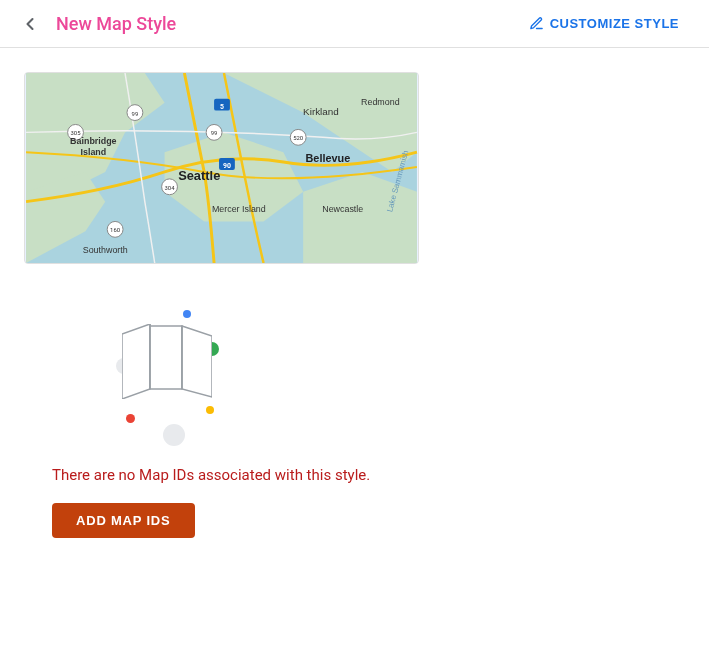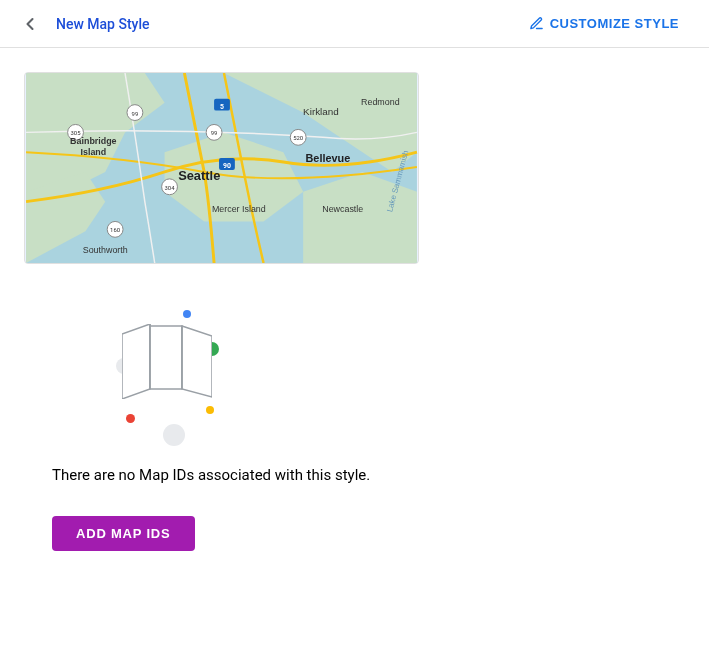--- a/index.html
+++ b/index.html
@@ -27,23 +27,23 @@
       justify-content: center;
       cursor: pointer;
       color: #5f6368;
       margin-right: 8px;
       background: none;
       border: none;
       padding: 4px;
       border-radius: 50%;
     }
     .toolbar-title {
-      font-size: 14px;
+      font-size: 18px;
       font-weight: 500;
-      color: #1d4ed8;
+      color: #ec4899;
       margin-right: auto;
     }
     .toolbar-actions {
       display: flex;
       align-items: center;
       gap: 0;
     }
     .toolbar-btn {
       display: flex;
       align-items: center;
@@ -103,27 +103,27 @@
       margin-bottom: 16px;
     }
     
     .dot {
       position: absolute;
       border-radius: 50%;
     }
 
     .empty-text {
       font-size: 15px;
-      color: #000000;
-      margin-bottom: 32px;
+      color: #b91c1c;
+      margin-bottom: 19px;
       padding-left: 4px;
     }
 
     .add-map-btn {
-      background: #a21caf;
+      background: #c2410c;
       color: #fff;
       border: none;
       border-radius: 4px;
       padding: 10px 24px;
       font-size: 13px;
       font-weight: 600;
       letter-spacing: 0.8px;
       text-transform: uppercase;
       cursor: pointer;
       margin-left: 4px;

